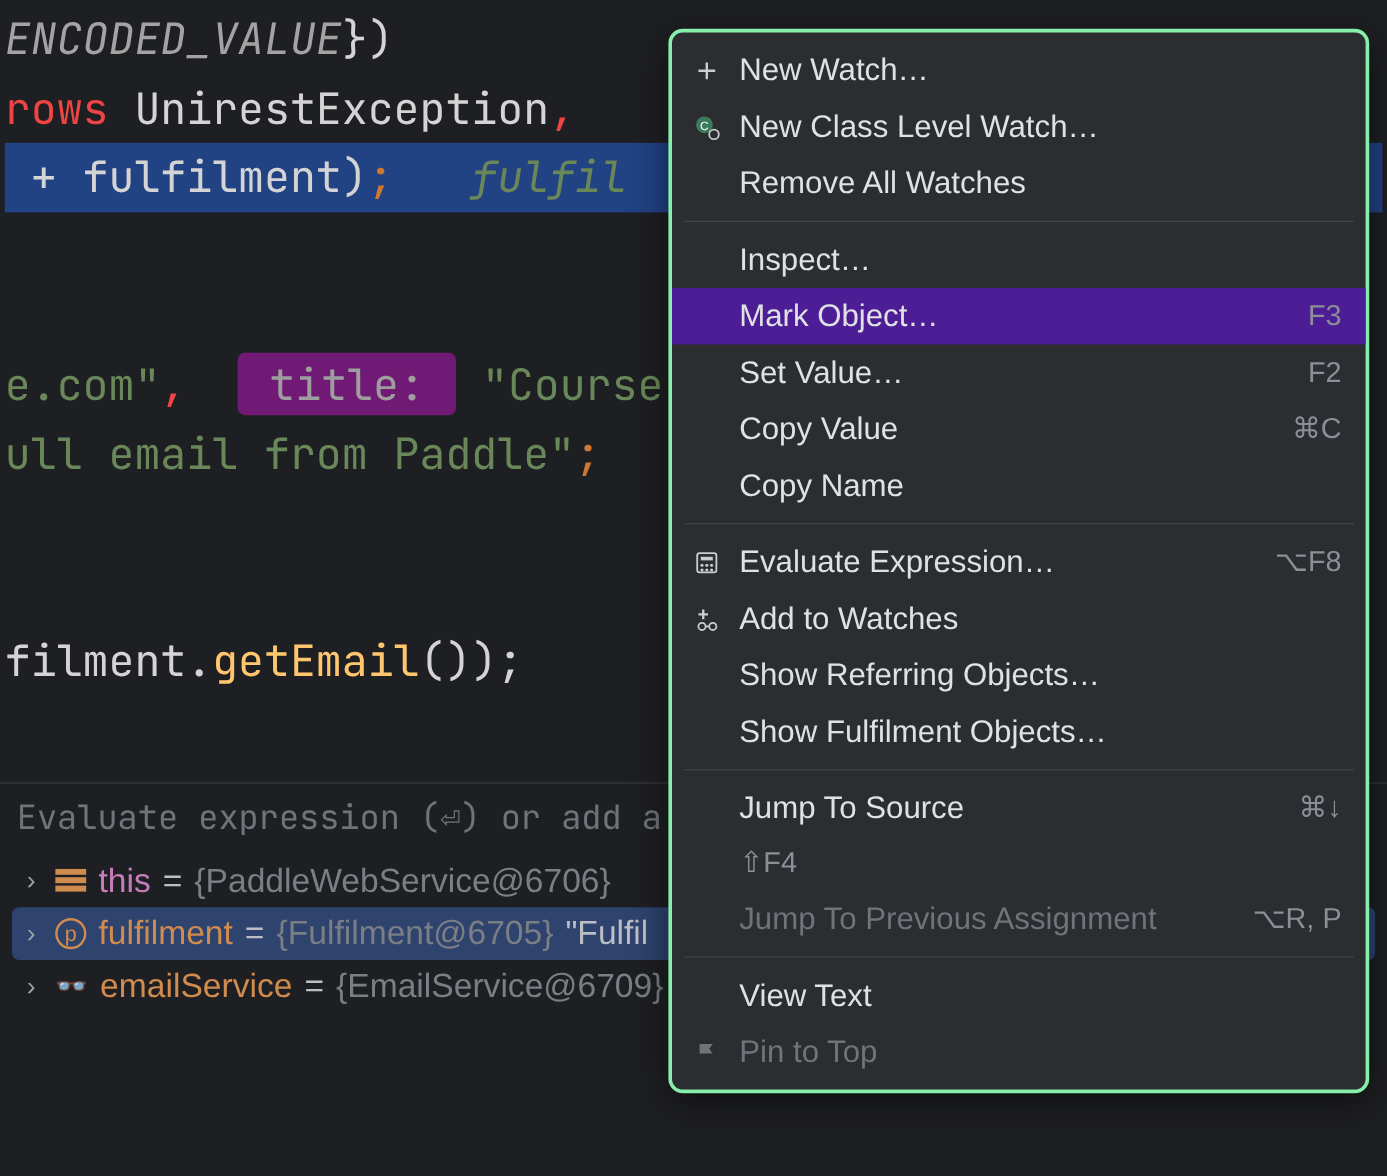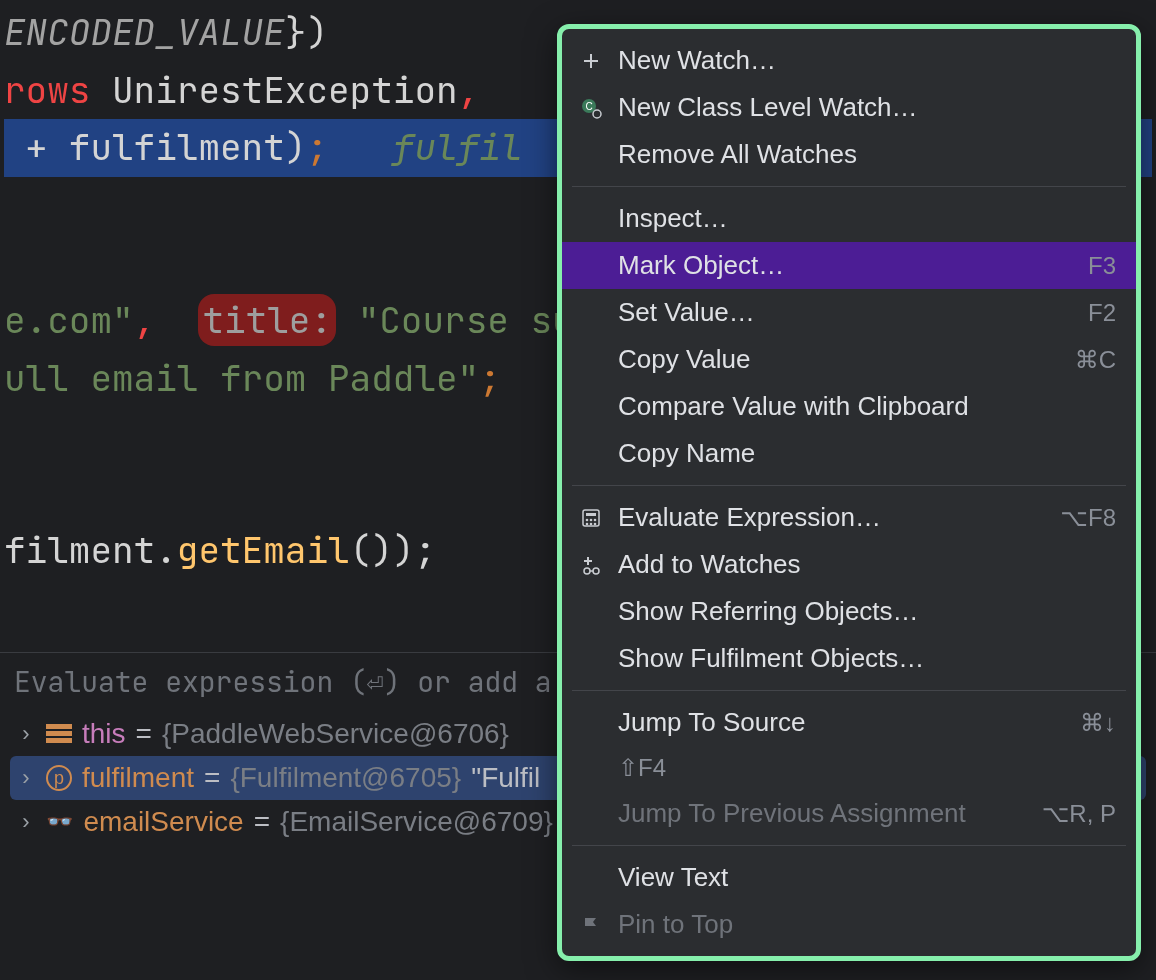--- a/index.html
+++ b/index.html
@@ -20,21 +20,21 @@
     font-size: 36px;
     line-height: 1.6;
     padding: 4px 4px;
   }
   .code-line { white-space: pre; }
   .t-purple-i { color: #a3a3a3; font-style: italic; }
   .t-default { color: #d4d4d4; }
   .t-orange { color: #ef4444; }
   .t-comment-i { color: #6a8759; font-style: italic; }
   .t-string { color: #6a8759; }
-  .t-param { color: #9e9e9e; background:#7f1d1d; padding: 2px 4px; border-radius: 16px; }
+  .t-param { color: #9e9e9e; background:#701a75; padding: 2px 26px; border-radius: 6px; }
   .t-method { color: #ffc66d; }
   .t-semi { color: #cc7832; }
   .highlighted-line {
     background: #214283;
     display: inline-block;
     width: 100%;
   }
   .eval-bar {
     position: absolute;
     left: 0; top: 652px;
@@ -68,21 +68,21 @@
   .var-name.orange { color: #d08b4f; }
   .var-eq { color: #bcbec4; }
   .var-val { color: #7a7e85; }
   .var-str { color: #bcbec4; }
   .context-menu {
     position: absolute;
     top: 24px;
     left: 557px;
     width: 584px;
     background: #2b2d30;
-    border: 5px solid #86efac;
+    border: 3px solid #86efac;
     border-radius: 12px;
     box-shadow: 0 8px 30px rgba(0,0,0,0.5);
     padding: 8px 0;
     font-size: 26px;
     color: #dfe1e5;
   }
   .menu-item {
     display: flex;
     align-items: center;
     padding: 8px 20px 8px 16px;
@@ -198,24 +198,20 @@
   </div>
   <div class="menu-item">
     <span class="menu-icon"></span>
     <span class="menu-label">Set Value…</span>
     <span class="menu-shortcut">F2</span>
   </div>
   <div class="menu-item">
     <span class="menu-icon"></span>
     <span class="menu-label">Copy Value</span>
     <span class="menu-shortcut">⌘C</span>
-  </div>
-  <div class="menu-item">
-    <span class="menu-icon"></span>
-    <span class="menu-label">Compare Value with Clipboard</span>
   </div>
   <div class="menu-item">
     <span class="menu-icon"></span>
     <span class="menu-label">Copy Name</span>
   </div>
   <div class="menu-sep"></div>
   <div class="menu-item">
     <span class="menu-icon">
       <svg width="20" height="20" viewBox="0 0 20 20">
           <rect x="2" y="2" width="16" height="16" rx="2" fill="none" stroke="#c9ccd1" stroke-width="1.5"></rect>

